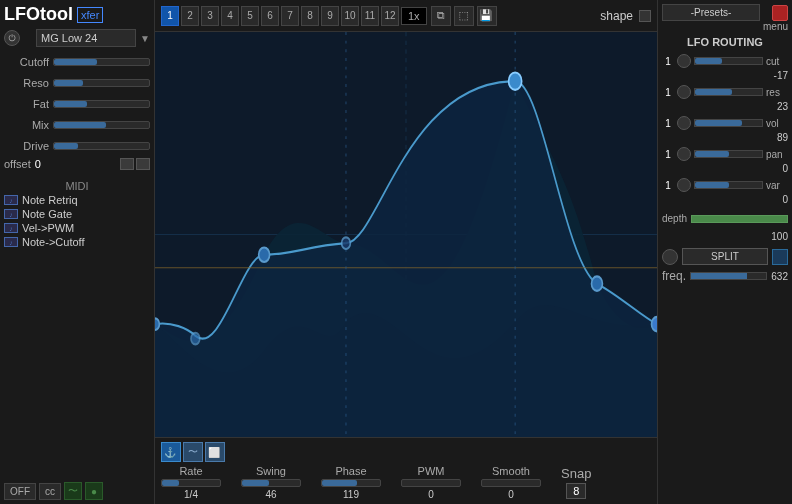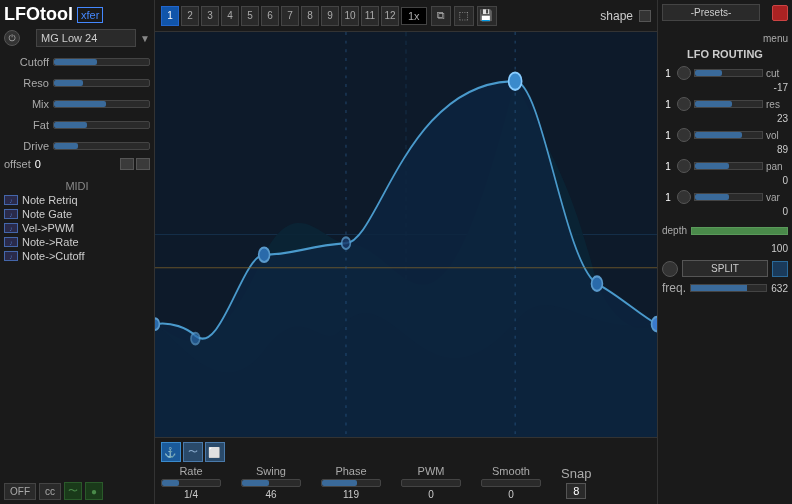--- a/index.html
+++ b/index.html
@@ -411,21 +411,21 @@
       border-left: 1px solid #333;
       display: flex;
       flex-direction: column;
       padding: 4px;
     }
 
     .right-top {
       display: flex;
       align-items: center;
       gap: 12px;
-      margin-bottom: 12px;
+      margin-bottom: 0;
     }
 
     .presets-dropdown {
       flex: 1;
       background: #2a2a2a;
       border: 1px solid #444;
       color: #cccccc;
       font-size: 10px;
       padding: 2px 4px;
       text-align: center;
@@ -611,29 +611,29 @@
         <div class="param-slider-fill" style="width: 45%"></div>
       </div>
     </div>
     <div class="param-row">
       <span class="param-label">Reso</span>
       <div class="param-slider">
         <div class="param-slider-fill" style="width: 30%"></div>
       </div>
     </div>
     <div class="param-row">
+      <span class="param-label">Fat</span>
+      <div class="param-slider">
+        <div class="param-slider-fill" style="width: 35%"></div>
+      </div>
+    </div>
+    <div class="param-row">
       <span class="param-label">Mix</span>
       <div class="param-slider">
         <div class="param-slider-fill" style="width: 55%"></div>
-      </div>
-    </div>
-    <div class="param-row">
-      <span class="param-label">Fat</span>
-      <div class="param-slider">
-        <div class="param-slider-fill" style="width: 35%"></div>
       </div>
     </div>
     <div class="param-row">
       <span class="param-label">Drive</span>
       <div class="param-slider">
         <div class="param-slider-fill" style="width: 25%"></div>
       </div>
     </div>
 
     <div class="offset-row">
@@ -651,24 +651,20 @@
         <div class="midi-icon">♪</div>
         <span class="midi-item-label">Note Retriq</span>
       </div>
       <div class="midi-item">
         <div class="midi-icon">♪</div>
         <span class="midi-item-label">Note Gate</span>
       </div>
       <div class="midi-item">
         <div class="midi-icon">♪</div>
         <span class="midi-item-label">Vel-&gt;PWM</span>
-      </div>
-      <div class="midi-item">
-        <div class="midi-icon">♪</div>
-        <span class="midi-item-label">Note-&gt;Rate</span>
       </div>
       <div class="midi-item">
         <div class="midi-icon">♪</div>
         <span class="midi-item-label">Note-&gt;Cutoff</span>
       </div>
     </div>
 
     <div class="bottom-controls">
       <div class="bottom-btn">OFF</div>
       <div class="bottom-btn">cc</div>

